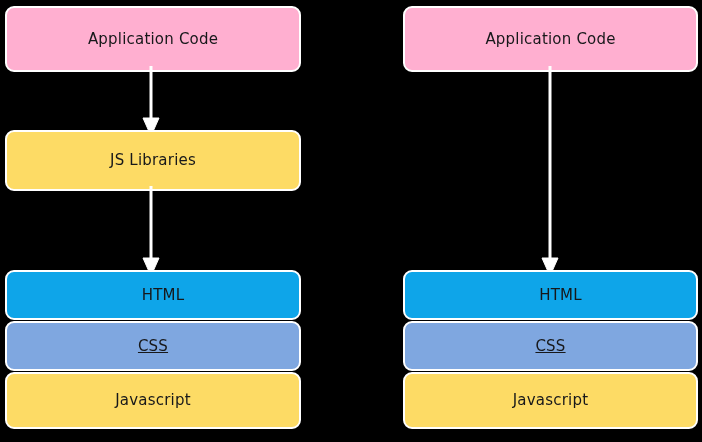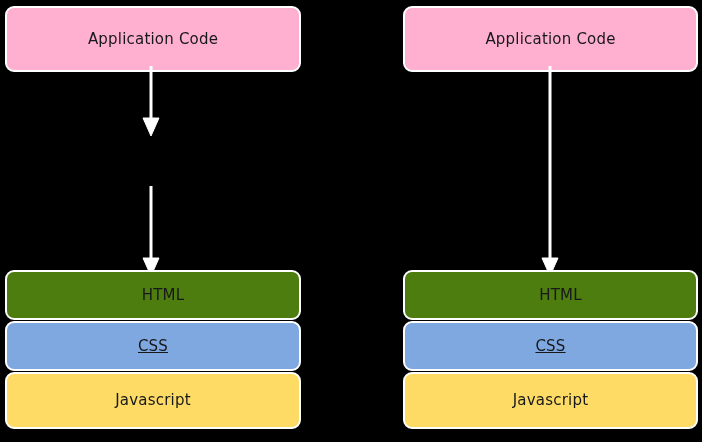--- a/index.html
+++ b/index.html
@@ -43,21 +43,21 @@
     user-select: none;
   }
   .node-label {
     display: block;
     line-height: 1;
     text-align: right;
   }
 
   .node.pink   { background: #ffafd0; }
   .node.yellow { background: #fddb65; }
-  .node.red    { background: #4d7c0f; padding-left: 20px; }
+  .node.red    { background: #0ea5e9; padding-left: 20px; }
   .node.blue   { background: #7fa7e0; text-decoration: underline; }
 
   
   #node-app-left      { left: 5px;  top: 6px;   width: 296px; height: 66px; }
   #node-jslibs-left   { left: 5px;  top: 130px; width: 296px; height: 61px; }
   #node-html-left     { left: 5px;  top: 270px; width: 296px; height: 50px; }
   #node-css-left      { left: 5px;  top: 321px; width: 296px; height: 50px; }
   #node-js-left       { left: 5px;  top: 372px; width: 296px; height: 57px; }
 
   
@@ -91,20 +91,23 @@
 
     <div class="node pink" id="node-app-left">
       <span class="node-label">Application Code</span>
     </div>
 
     <svg class="edge" id="edge-app-to-jslibs" viewBox="0 0 70 72">
       <line x1="31" y1="0" x2="31" y2="56"></line>
       <polygon points="31,70 23,52 39,52"></polygon>
     </svg>
 
+    <div class="node yellow" id="node-jslibs-left">
+      <span class="node-label">JS Libraries</span>
+    </div>
 
     <svg class="edge" id="edge-jslibs-to-html" viewBox="0 0 70 92">
       <line x1="31" y1="0" x2="31" y2="76"></line>
       <polygon points="31,90 23,72 39,72"></polygon>
     </svg>
 
     <div class="node red" id="node-html-left">
       <span class="node-label">HTML</span>
     </div>
 

